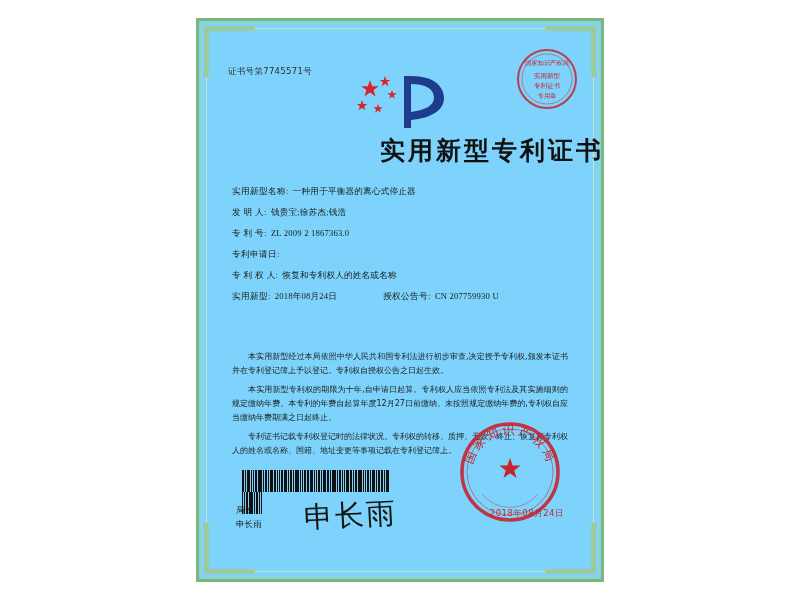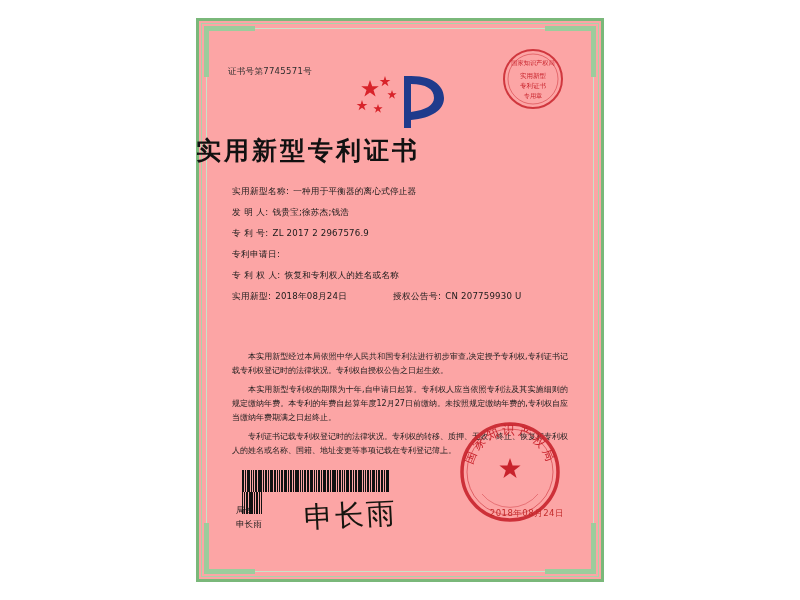--- a/index.html
+++ b/index.html
@@ -17,21 +17,21 @@
     background: #ffffff;
     overflow: hidden;
   }
   
   .sheet {
     position: absolute;
     left: 196px;
     top: 18px;
     width: 408px;
     height: 564px;
-    background: #fca5a5;
+    background: #7dd3fc;
   }
   
   .frame-outer {
     position: absolute;
     left: 0; top: 0;
     width: 408px;
     height: 564px;
     box-sizing: border-box;
     border: 3px solid #7ab87a;
   }
@@ -75,47 +75,48 @@
     left: 50%;
     top: 56px;
     transform: translateX(-50%);
     width: 96px;
     height: 56px;
   }
 
   
   .seal-top {
     position: absolute;
-    right: 40px;
+    right: 26px;
     top: 30px;
     width: 62px;
     height: 62px;
   }
 
   .doc-title {
     position: absolute;
     left: 0;
     right: 0;
     top: 116px;
-    text-align: left;
+    text-align: right;
     font-family: "DejaVu Serif", "Liberation Serif", serif;
     font-weight: bold;
     font-size: 25px;
     letter-spacing: 3px;
     color: #111111;
   }
 
   .fields {
     position: absolute;
     left: 36px;
     top: 168px;
     width: 336px;
     color: #1a1a1a;
     font-size: 8.6px;
     line-height: 1.35;
+    font-family: Liberation Serif, serif;
   }
   .field-row {
     display: flex;
     margin-bottom: 9.5px;
     white-space: nowrap;
   }
   .field-label {
     flex: 0 0 auto;
     letter-spacing: 0.4px;
   }
@@ -249,39 +250,39 @@
       <div class="field-row">
         <span class="field-label">实用新型名称:</span>
         <span class="field-value">一种用于平衡器的离心式停止器</span>
       </div>
       <div class="field-row">
         <span class="field-label">发 明 人:</span>
         <span class="field-value">钱贵宝;徐苏杰;钱浩</span>
       </div>
       <div class="field-row">
         <span class="field-label">专 利 号:</span>
-        <span class="field-value">ZL 2017 2 2967576.9</span>
+        <span class="field-value">ZL 2009 2 1867363.0</span>
       </div>
       <div class="field-row">
         <span class="field-label">专利申请日:</span>
       </div>
       <div class="field-row">
         <span class="field-label">专 利 权 人:</span>
         <span class="field-value">恢复和专利权人的姓名或名称</span>
       </div>
       <div class="field-row dual">
         <span class="field-label">实用新型:</span>
         <span class="field-value" style="flex:0 0 auto;">2018年08月24日</span>
         <span class="field-label second-label">授权公告号:</span>
         <span class="field-value" style="flex:0 0 auto;">CN 207759930 U</span>
       </div>
     </div>
 
     <div class="body-text">
-      <p>本实用新型经过本局依照中华人民共和国专利法进行初步审查,决定授予专利权,专利证书记载专利权登记时的法律状况。专利权自授权公告之日起生效。</p>
+      <p>本实用新型经过本局依照中华人民共和国专利法进行初步审查,决定授予专利权,颁发本证书并在专利登记簿上予以登记。专利权自授权公告之日起生效。</p>
       <p>本实用新型专利权的期限为十年,自申请日起算。专利权人应当依照专利法及其实施细则的规定缴纳年费。本专利的年费自起算年度12月27日前缴纳。未按照规定缴纳年费的,专利权自应当缴纳年费期满之日起终止。</p>
       <p>专利证书记载专利权登记时的法律状况。专利权的转移、质押、无效、终止、恢复和专利权人的姓名或名称、国籍、地址变更等事项记载在专利登记簿上。</p>
     </div>
 
     <div class="barcode"><span style="width: 2px;"></span><span style="width: 1px;"></span><span style="width: 3px;"></span><span style="width: 1px;"></span><span style="width: 1px;"></span><span style="width: 2px;"></span><span style="width: 4px;"></span><span style="width: 1px;"></span><span style="width: 2px;"></span><span style="width: 1px;"></span><span style="width: 3px;"></span><span style="width: 2px;"></span><span style="width: 1px;"></span><span style="width: 1px;"></span><span style="width: 2px;"></span><span style="width: 3px;"></span><span style="width: 1px;"></span><span style="width: 2px;"></span><span style="width: 1px;"></span><span style="width: 4px;"></span><span style="width: 1px;"></span><span style="width: 1px;"></span><span style="width: 2px;"></span><span style="width: 2px;"></span><span style="width: 3px;"></span><span style="width: 1px;"></span><span style="width: 1px;"></span><span style="width: 2px;"></span><span style="width: 1px;"></span><span style="width: 3px;"></span><span style="width: 2px;"></span><span style="width: 1px;"></span><span style="width: 4px;"></span><span style="width: 1px;"></span><span style="width: 2px;"></span><span style="width: 1px;"></span><span style="width: 1px;"></span><span style="width: 3px;"></span><span style="width: 2px;"></span><span style="width: 1px;"></span><span style="width: 2px;"></span><span style="width: 4px;"></span><span style="width: 1px;"></span><span style="width: 1px;"></span><span style="width: 2px;"></span><span style="width: 1px;"></span><span style="width: 3px;"></span><span style="width: 1px;"></span><span style="width: 2px;"></span><span style="width: 2px;"></span><span style="width: 1px;"></span><span style="width: 3px;"></span><span style="width: 1px;"></span><span style="width: 1px;"></span><span style="width: 2px;"></span><span style="width: 4px;"></span><span style="width: 1px;"></span><span style="width: 2px;"></span><span style="width: 1px;"></span><span style="width: 1px;"></span></div>
 
     <div class="director">
       <div>局长</div>
       <div>申长雨</div>
     </div>

